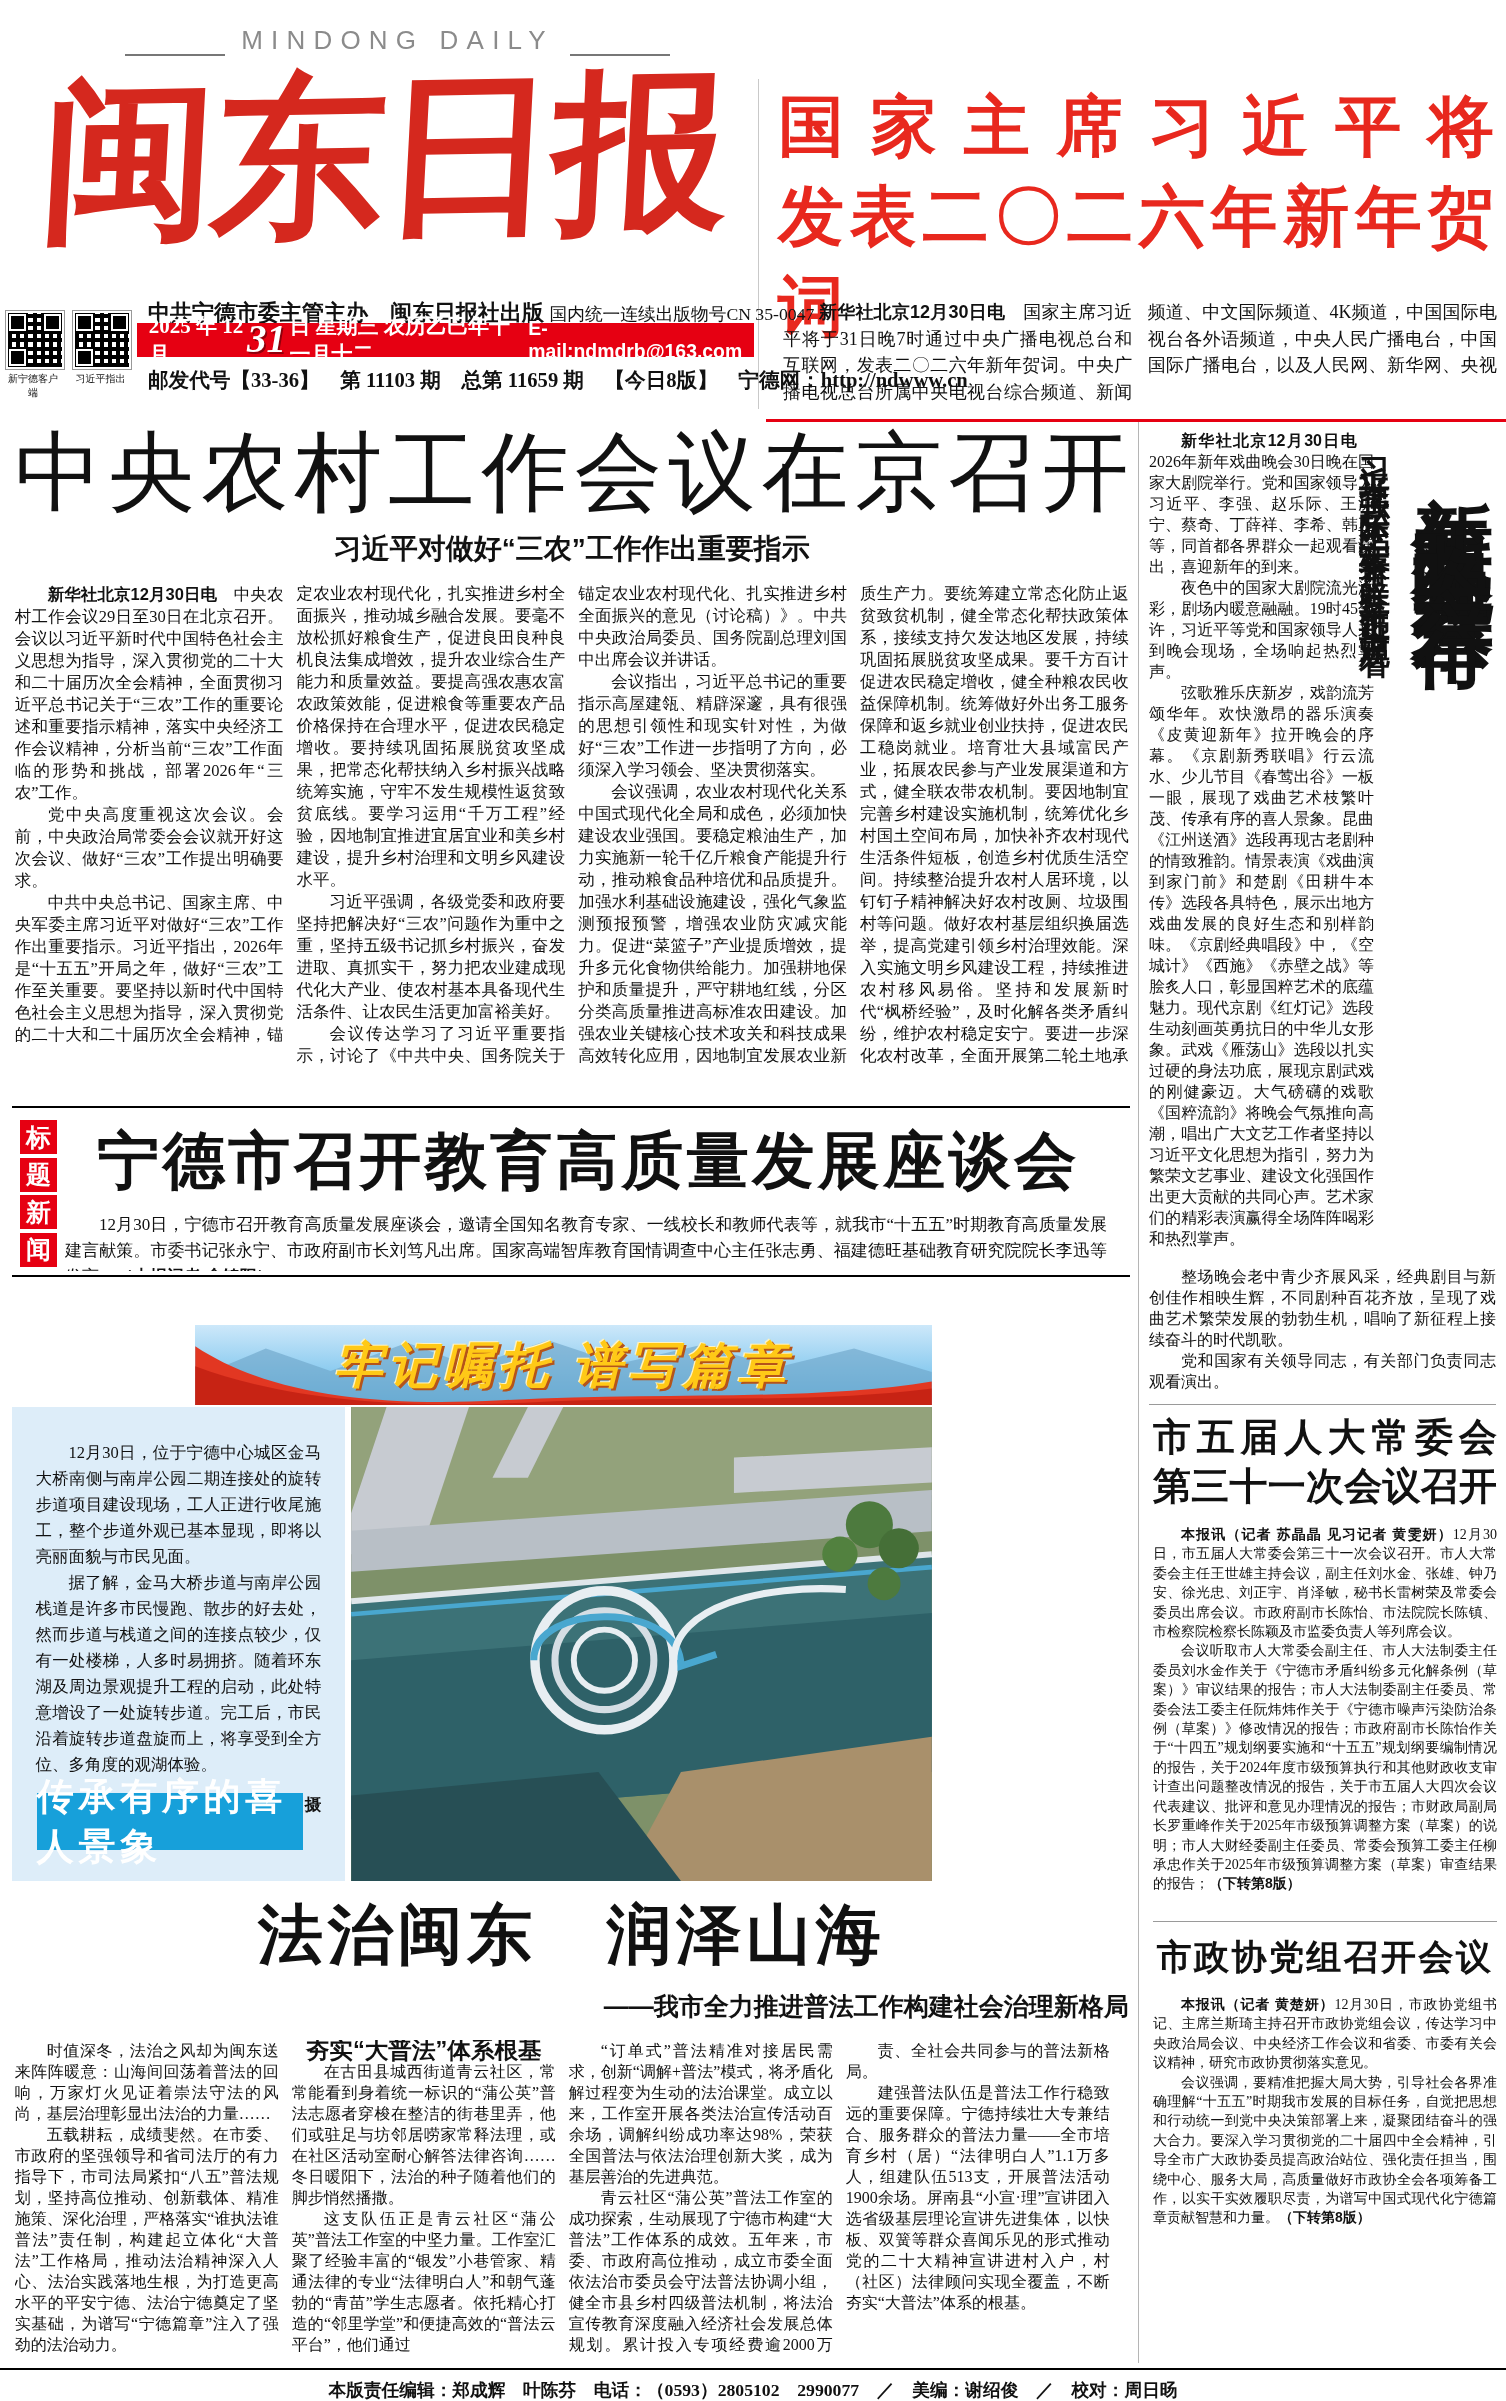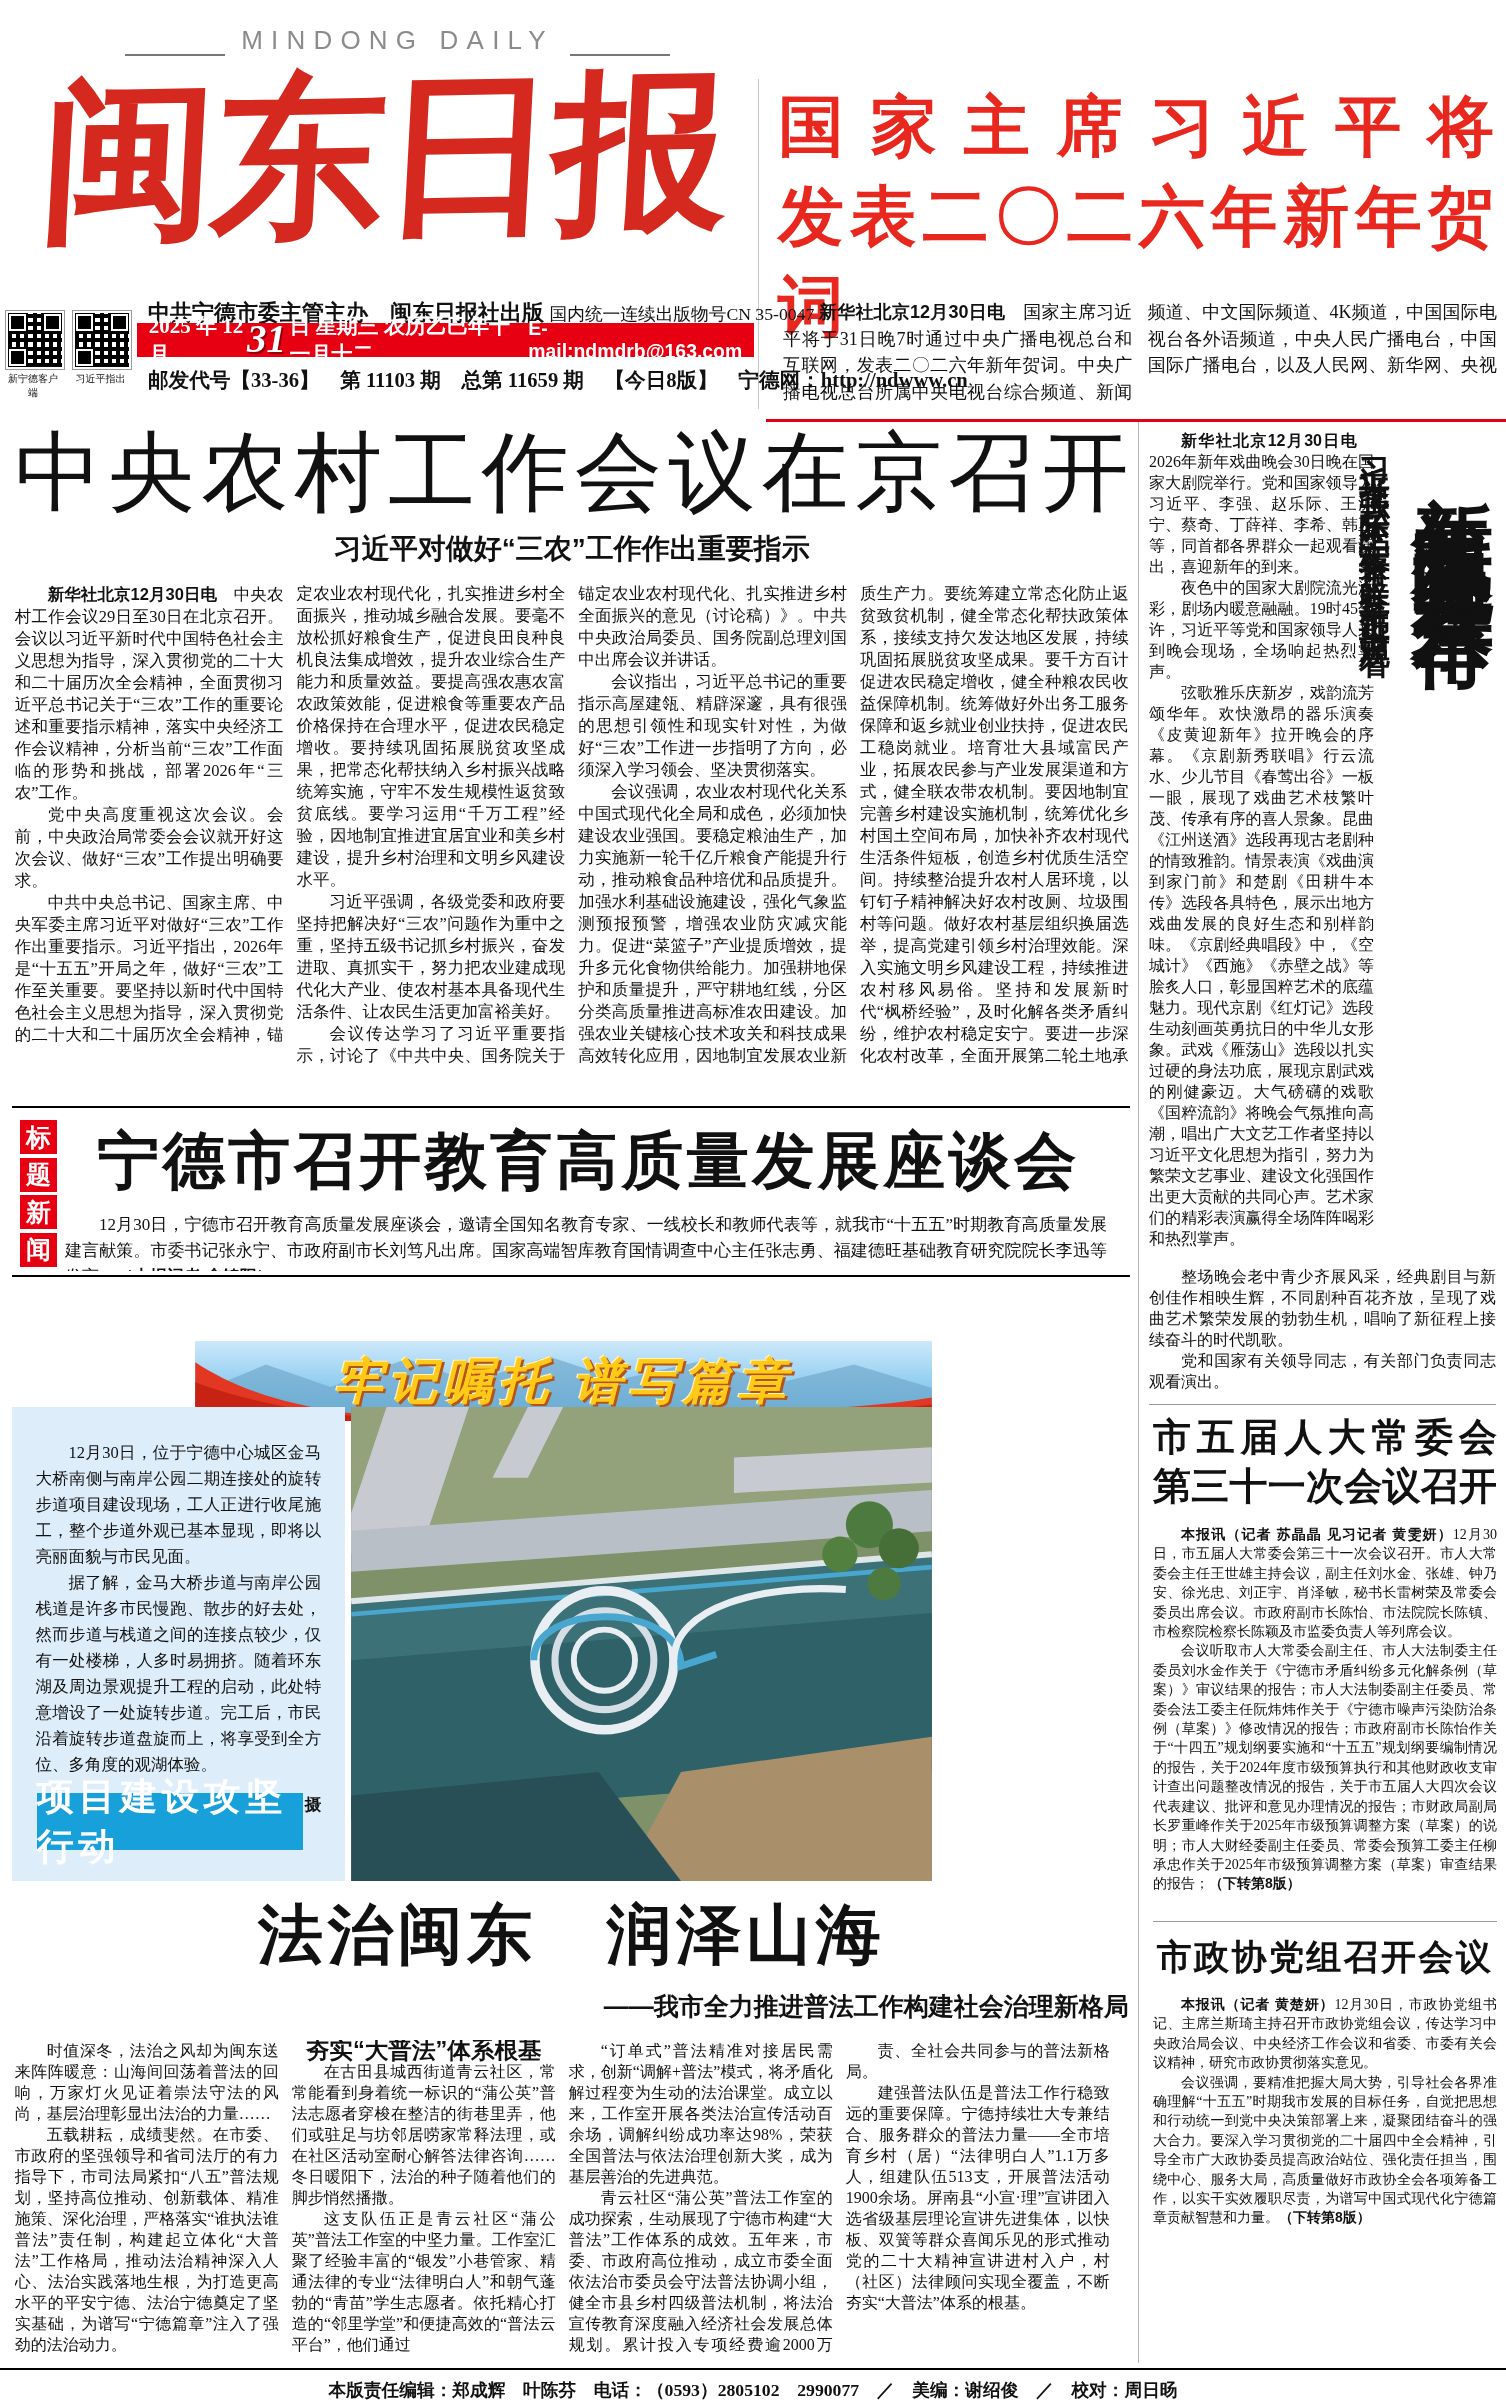--- a/index.html
+++ b/index.html
@@ -63,21 +63,21 @@
   .tn-label{position:absolute;left:20px;top:1120px;display:flex;flex-direction:column;gap:3.5px;}
   .tn-label .label-char{width:37px;height:34px;background:#e60012;color:#fff;font-family:"Liberation Sans",sans-serif;
         font-weight:bold;font-size:25px;display:flex;align-items:center;justify-content:center;}
   .tn-headline{position:absolute;left:88px;top:1119px;width:1001px;font-family:"Liberation Sans",sans-serif;
         font-weight:900;font-size:62px;text-align:center;letter-spacing:3.5px;}
   .tn-body{position:absolute;left:65px;top:1212px;width:1042px;height:59px;font-size:17px;line-height:26px;text-align:justify;overflow:hidden;}
   .tn-body p{margin:0;text-indent:2em;}
   .tn-body .tail{font-family:"Liberation Sans",sans-serif;}
   
   .photo-zone{position:absolute;left:11.8px;top:1325px;width:920px;height:556px;}
-  .banner{position:absolute;left:183px;top:16px;width:737px;height:80px;overflow:hidden;
+  .banner{position:absolute;left:183px;top:0;width:737px;height:80px;overflow:hidden;
         background:linear-gradient(180deg,#cde8fa 0%,#8fcdf0 55%,#5fb4e4 100%);}
   .banner svg{position:absolute;left:0;top:0;}
   .banner-text{position:absolute;left:0;top:8.2px;width:100%;text-align:center;font-family:"Liberation Sans",sans-serif;
         font-weight:900;font-style:italic;font-size:49px;color:#ffc917;letter-spacing:5.9px;
         text-shadow:2.4px 2.4px 0 #b5541a,-1.2px -1.2px 0 #fff3c0;}
   .caption-panel{position:absolute;left:0;top:82px;width:333px;height:474px;background:#ddedf9;box-sizing:border-box;padding:33px 23.6px 0 23.6px;}
   .caption-text{height:353px;overflow:hidden;font-size:16.5px;line-height:26px;text-align:justify;}
   .caption-text p{margin:0;text-indent:2em;}
   .credit{text-align:right;font-weight:bold;font-size:16.5px;margin-top:1.2px;}
   .badge{position:absolute;left:25px;bottom:31px;width:266px;height:57px;background:#17a0da;color:#fff;
@@ -210,21 +210,21 @@
         <path d="M0,136 L0,70 C150,126 340,142 560,132 C800,120 1060,134 1252,108 L1252,136 Z" fill="#c01e12" opacity="0.8"></path>
       </svg>
       <div class="banner-text">牢记嘱托 谱写篇章</div>
     </div>
     <div class="caption-panel">
       <div class="caption-text">
           <p>12月30日，位于宁德中心城区金马大桥南侧与南岸公园二期连接处的旋转步道项目建设现场，工人正进行收尾施工，整个步道外观已基本显现，即将以亮丽面貌与市民见面。</p>
           <p>据了解，金马大桥步道与南岸公园栈道是许多市民慢跑、散步的好去处，然而步道与栈道之间的连接点较少，仅有一处楼梯，人多时易拥挤。随着环东湖及周边景观提升工程的启动，此处特意增设了一处旋转步道。完工后，市民沿着旋转步道盘旋而上，将享受到全方位、多角度的观湖体验。</p>
         </div>
       <div class="credit">陈健 摄</div>
-      <div class="badge">项目建设攻坚行动</div>
+      <div class="badge">传承有序的喜人景象</div>
     </div>
     <div class="photo">
       <svg width="581" height="474" viewBox="0 0 986 805">
         <rect width="986" height="805" fill="#7e9169"></rect>
         <polygon points="0,0 986,0 986,150 0,230" fill="#93a27b"></polygon>
         <polygon points="60,0 200,0 120,240 0,250 0,180" fill="#c7cbd1"></polygon>
         <polygon points="300,0 360,0 300,120 240,120" fill="#c7cbd1"></polygon>
         <rect x="0" y="210" width="986" height="70" fill="#b8bfc6" transform="skewY(-4)"></rect>
         <polygon points="0,330 986,250 986,620 0,700" fill="#3c7277"></polygon>
         <polygon points="0,430 986,350 986,620 0,700" fill="#2e6168"></polygon>

